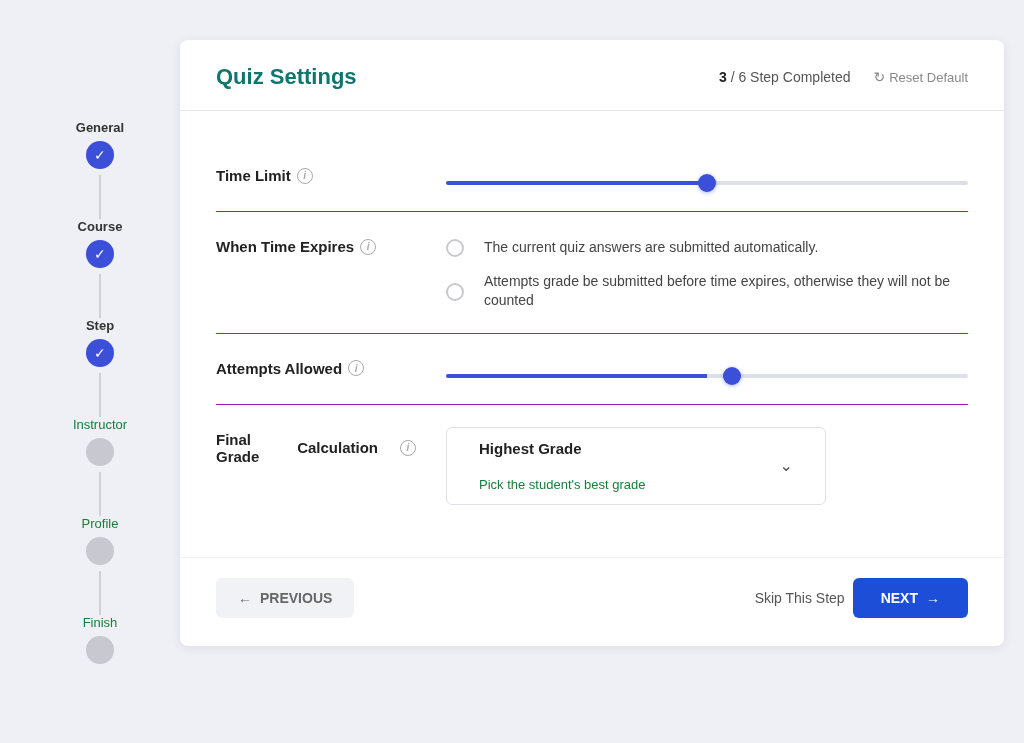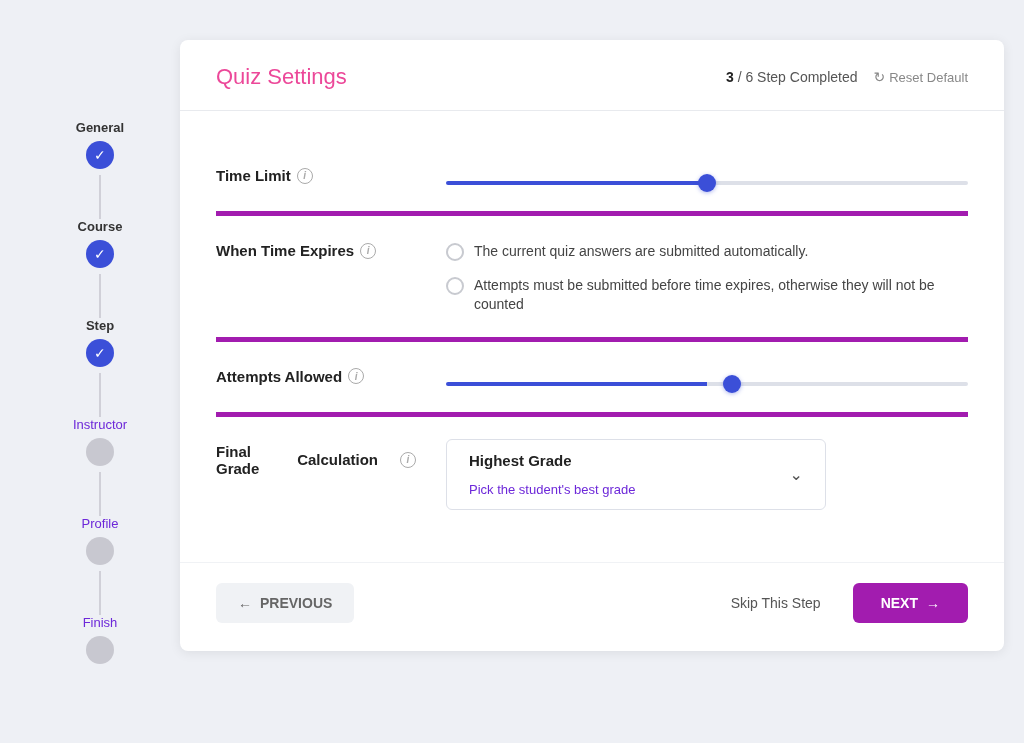--- a/index.html
+++ b/index.html
@@ -40,21 +40,21 @@
       background: #d0d0d8;
       display: block;
     }
     .sidebar-label {
       font-size: 13px;
       font-weight: 600;
       color: #333;
       margin-bottom: 6px;
     }
     .sidebar-label.inactive {
-      color: #6d28d9;
+      color: #15803d;
       font-weight: 400;
     }
     .sidebar-dot {
       width: 28px;
       height: 28px;
       border-radius: 50%;
       background: #3b4fd8;
       display: flex;
       align-items: center;
       justify-content: center;
@@ -78,27 +78,27 @@
     
     .panel-header {
       display: flex;
       align-items: center;
       justify-content: space-between;
       padding: 24px 36px 20px;
       border-bottom: 1px solid #e8eaee;
     }
     .panel-title {
       font-size: 22px;
-      font-weight: 400;
-      color: #ec4899;
+      font-weight: 700;
+      color: #0f766e;
     }
     .header-right {
       display: flex;
       align-items: center;
-      gap: 16px;
+      gap: 23px;
     }
     .step-completed {
       font-size: 14px;
       color: #555;
     }
     .step-completed strong {
       color: #222;
     }
     .reset-default {
       font-size: 13px;
@@ -112,21 +112,21 @@
       font-size: 14px;
     }
     
     .panel-content {
       padding: 30px 36px;
     }
     .settings-row {
       display: flex;
       align-items: flex-start;
       padding: 22px 0;
-      border-bottom: 5px solid #a21caf;
+      border-bottom: 1px solid #a21caf;
       gap: 30px;
     }
     .settings-row:last-of-type {
       border-bottom: none;
     }
     .row-label {
       width: 200px;
       min-width: 200px;
       font-size: 15px;
       font-weight: 600;
@@ -180,63 +180,63 @@
     }
     
     .radio-options {
       display: flex;
       flex-direction: column;
       gap: 14px;
       padding-top: 4px;
     }
     .radio-option {
       display: flex;
-      align-items: flex-start;
-      gap: 10px;
+      align-items: center;
+      gap: 20px;
       cursor: pointer;
     }
     .radio-circle {
       width: 18px;
       height: 18px;
       border-radius: 50%;
       border: 2px solid #c8cad0;
       flex-shrink: 0;
       margin-top: 1px;
       background: white;
     }
     .radio-text {
       font-size: 14px;
       color: #444;
       line-height: 1.4;
     }
     
     .grade-dropdown {
       border: 1.5px solid #dde0e8;
       border-radius: 6px;
-      padding: 12px 22px;
+      padding: 12px 32px;
       display: flex;
       align-items: center;
       justify-content: space-between;
       cursor: pointer;
       background: white;
       max-width: 380px;
     }
     .grade-dropdown-content {
       display: flex;
       flex-direction: column;
     }
     .grade-title {
       font-size: 15px;
       font-weight: 600;
       color: #222;
     }
     .grade-subtitle {
       font-size: 13px;
-      color: #6d28d9;
-      margin-top: 13px;
+      color: #15803d;
+      margin-top: 20px;
     }
     .chevron-icon {
       font-size: 16px;
       color: #555;
     }
     
     .panel-footer {
       display: flex;
       align-items: center;
       justify-content: space-between;
@@ -252,30 +252,30 @@
       font-weight: 600;
       color: #666;
       cursor: pointer;
       display: flex;
       align-items: center;
       gap: 8px;
     }
     .footer-right {
       display: flex;
       align-items: center;
-      gap: 32px;
+      gap: 8px;
     }
     .skip-link {
       font-size: 14px;
       color: #555;
       cursor: pointer;
       font-weight: 500;
     }
     .btn-next {
-      background: #a21caf;
+      background: #1d4ed8;
       border: none;
       border-radius: 6px;
       padding: 12px 28px;
       font-size: 14px;
       font-weight: 600;
       color: white;
       cursor: pointer;
       display: flex;
       align-items: center;
       gap: 8px;
@@ -370,21 +370,21 @@
           <span class="info-icon">i</span>
         </div>
         <div class="row-control">
           <div class="radio-options">
             <label class="radio-option">
               <div class="radio-circle"></div>
               <span class="radio-text">The current quiz answers are submitted automatically.</span>
             </label>
             <label class="radio-option">
               <div class="radio-circle"></div>
-              <span class="radio-text">Attempts must be submitted before time expires, otherwise they will not be counted</span>
+              <span class="radio-text">Attempts grade be submitted before time expires, otherwise they will not be counted</span>
             </label>
           </div>
         </div>
       </div>
 
       <div class="settings-row">
         <div class="row-label">
           <span>Attempts Allowed</span>
           <span class="info-icon">i</span>
         </div>

